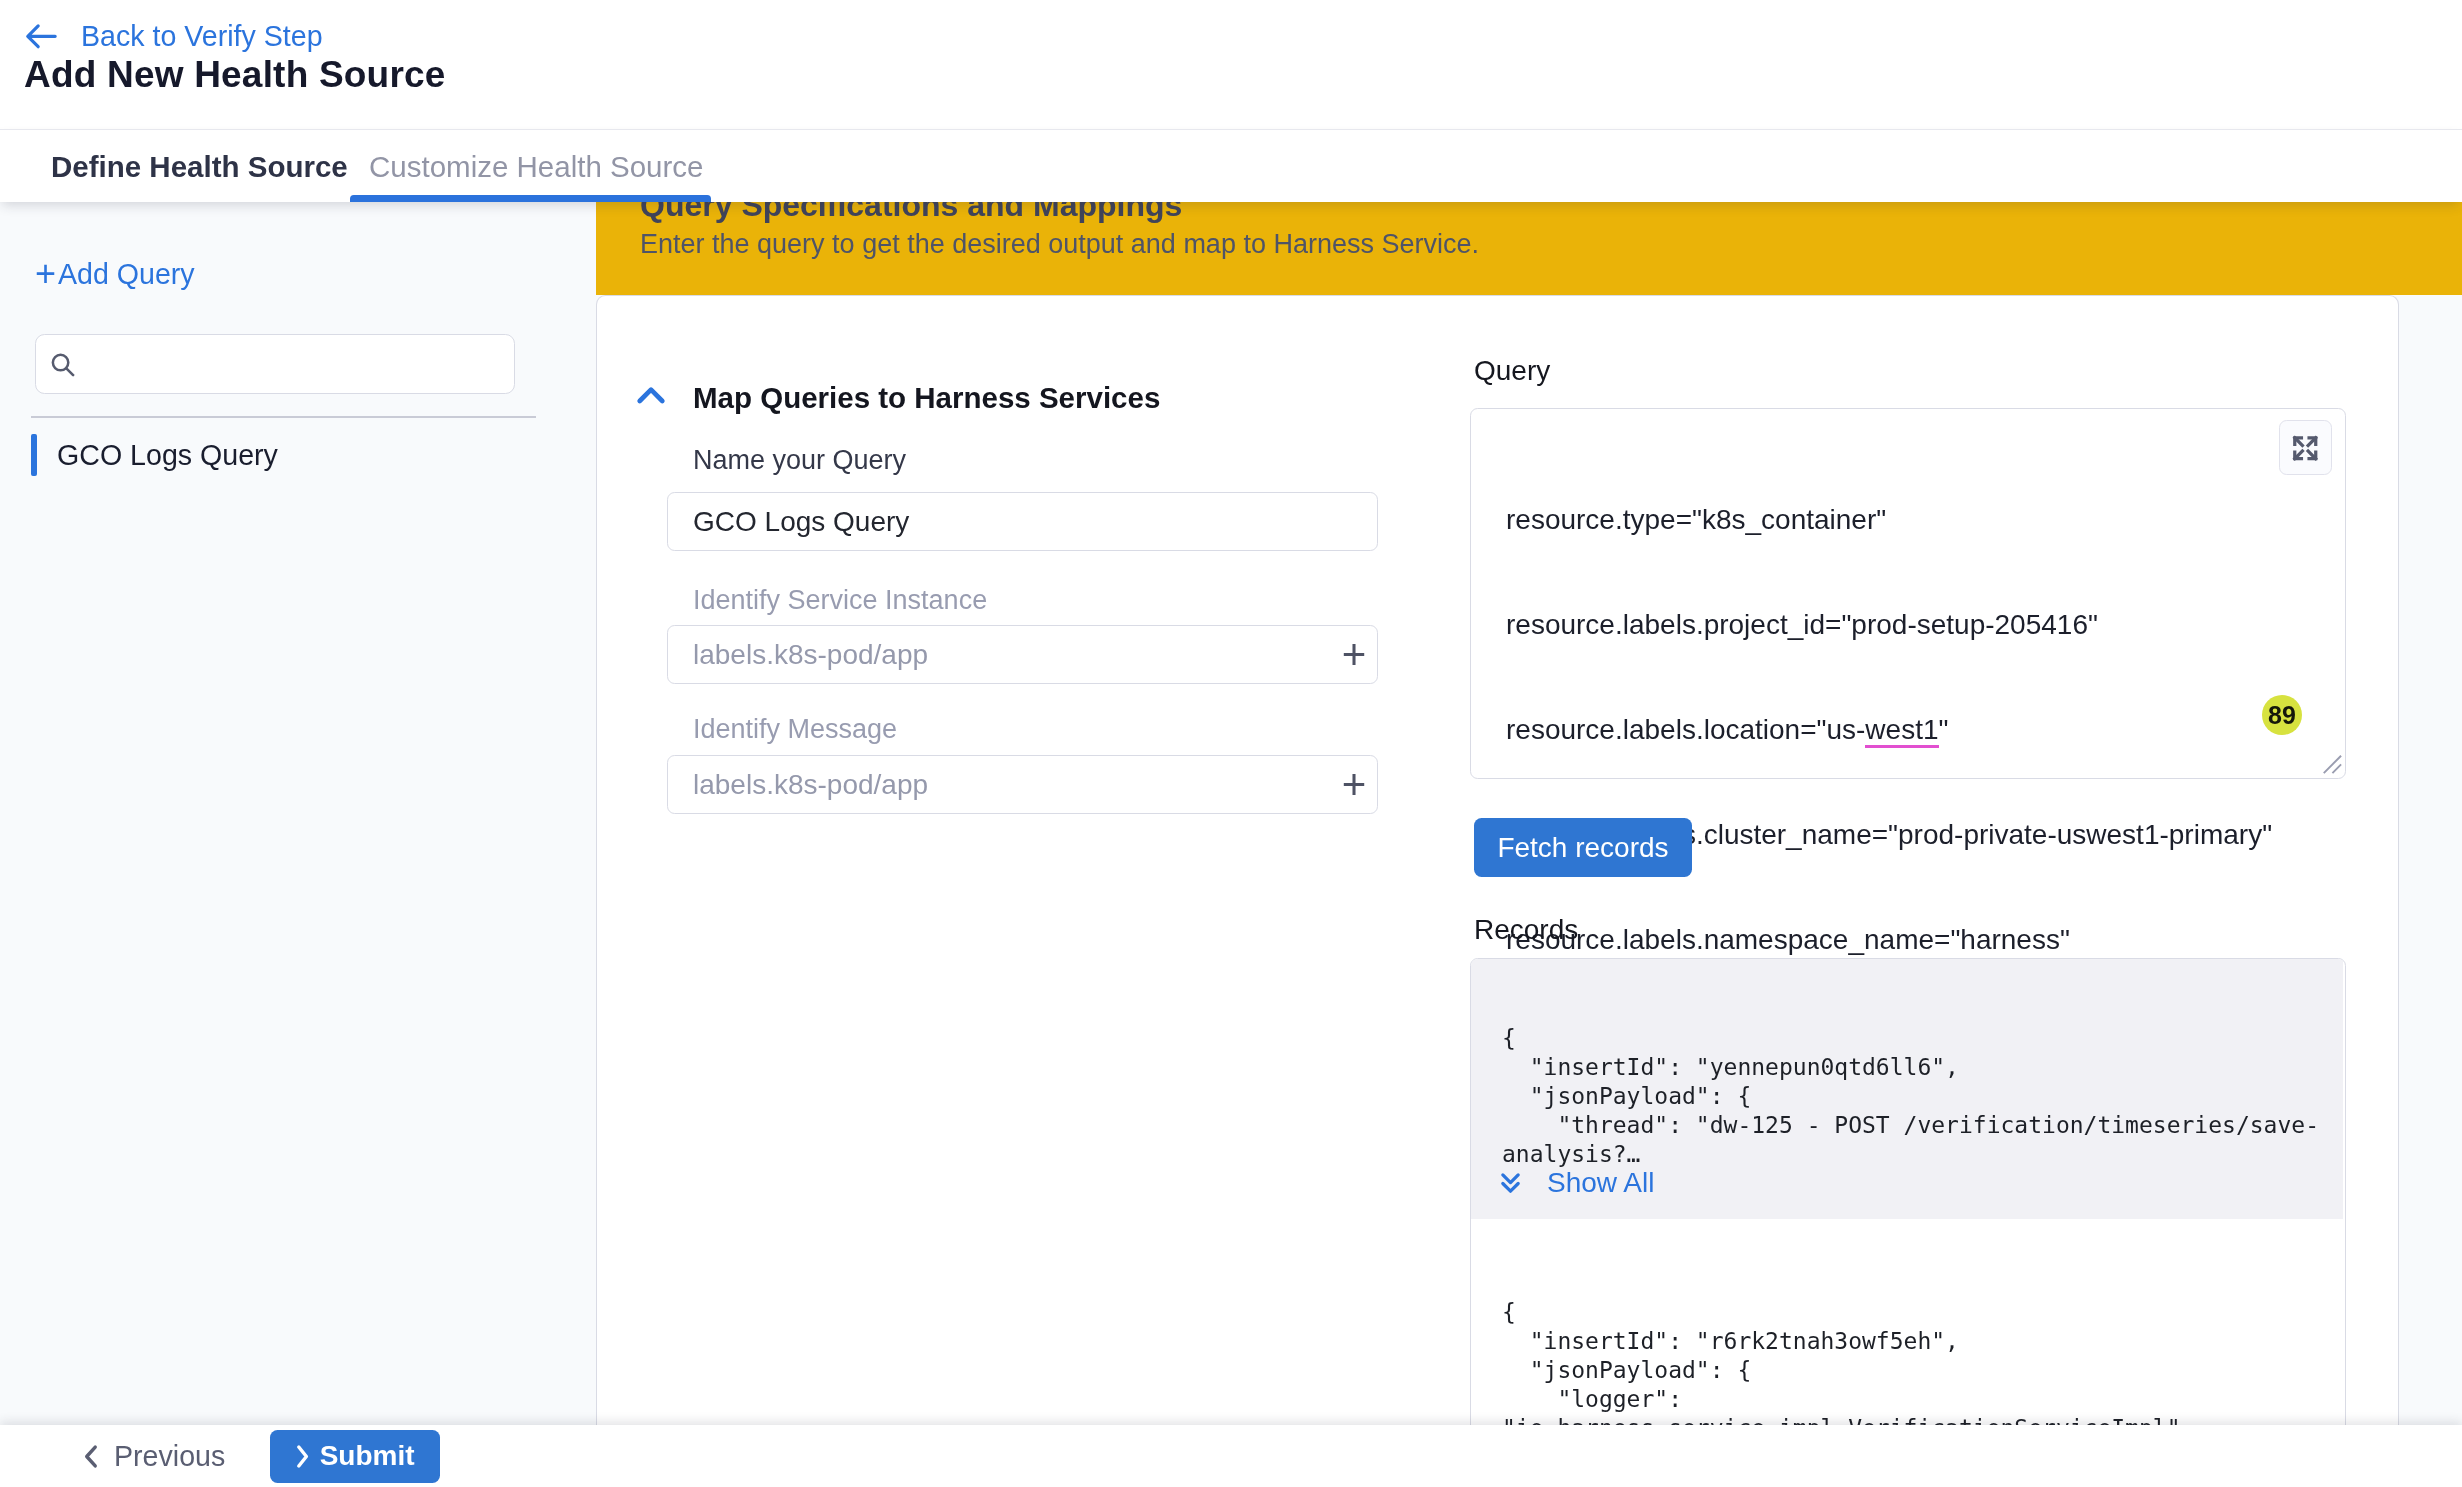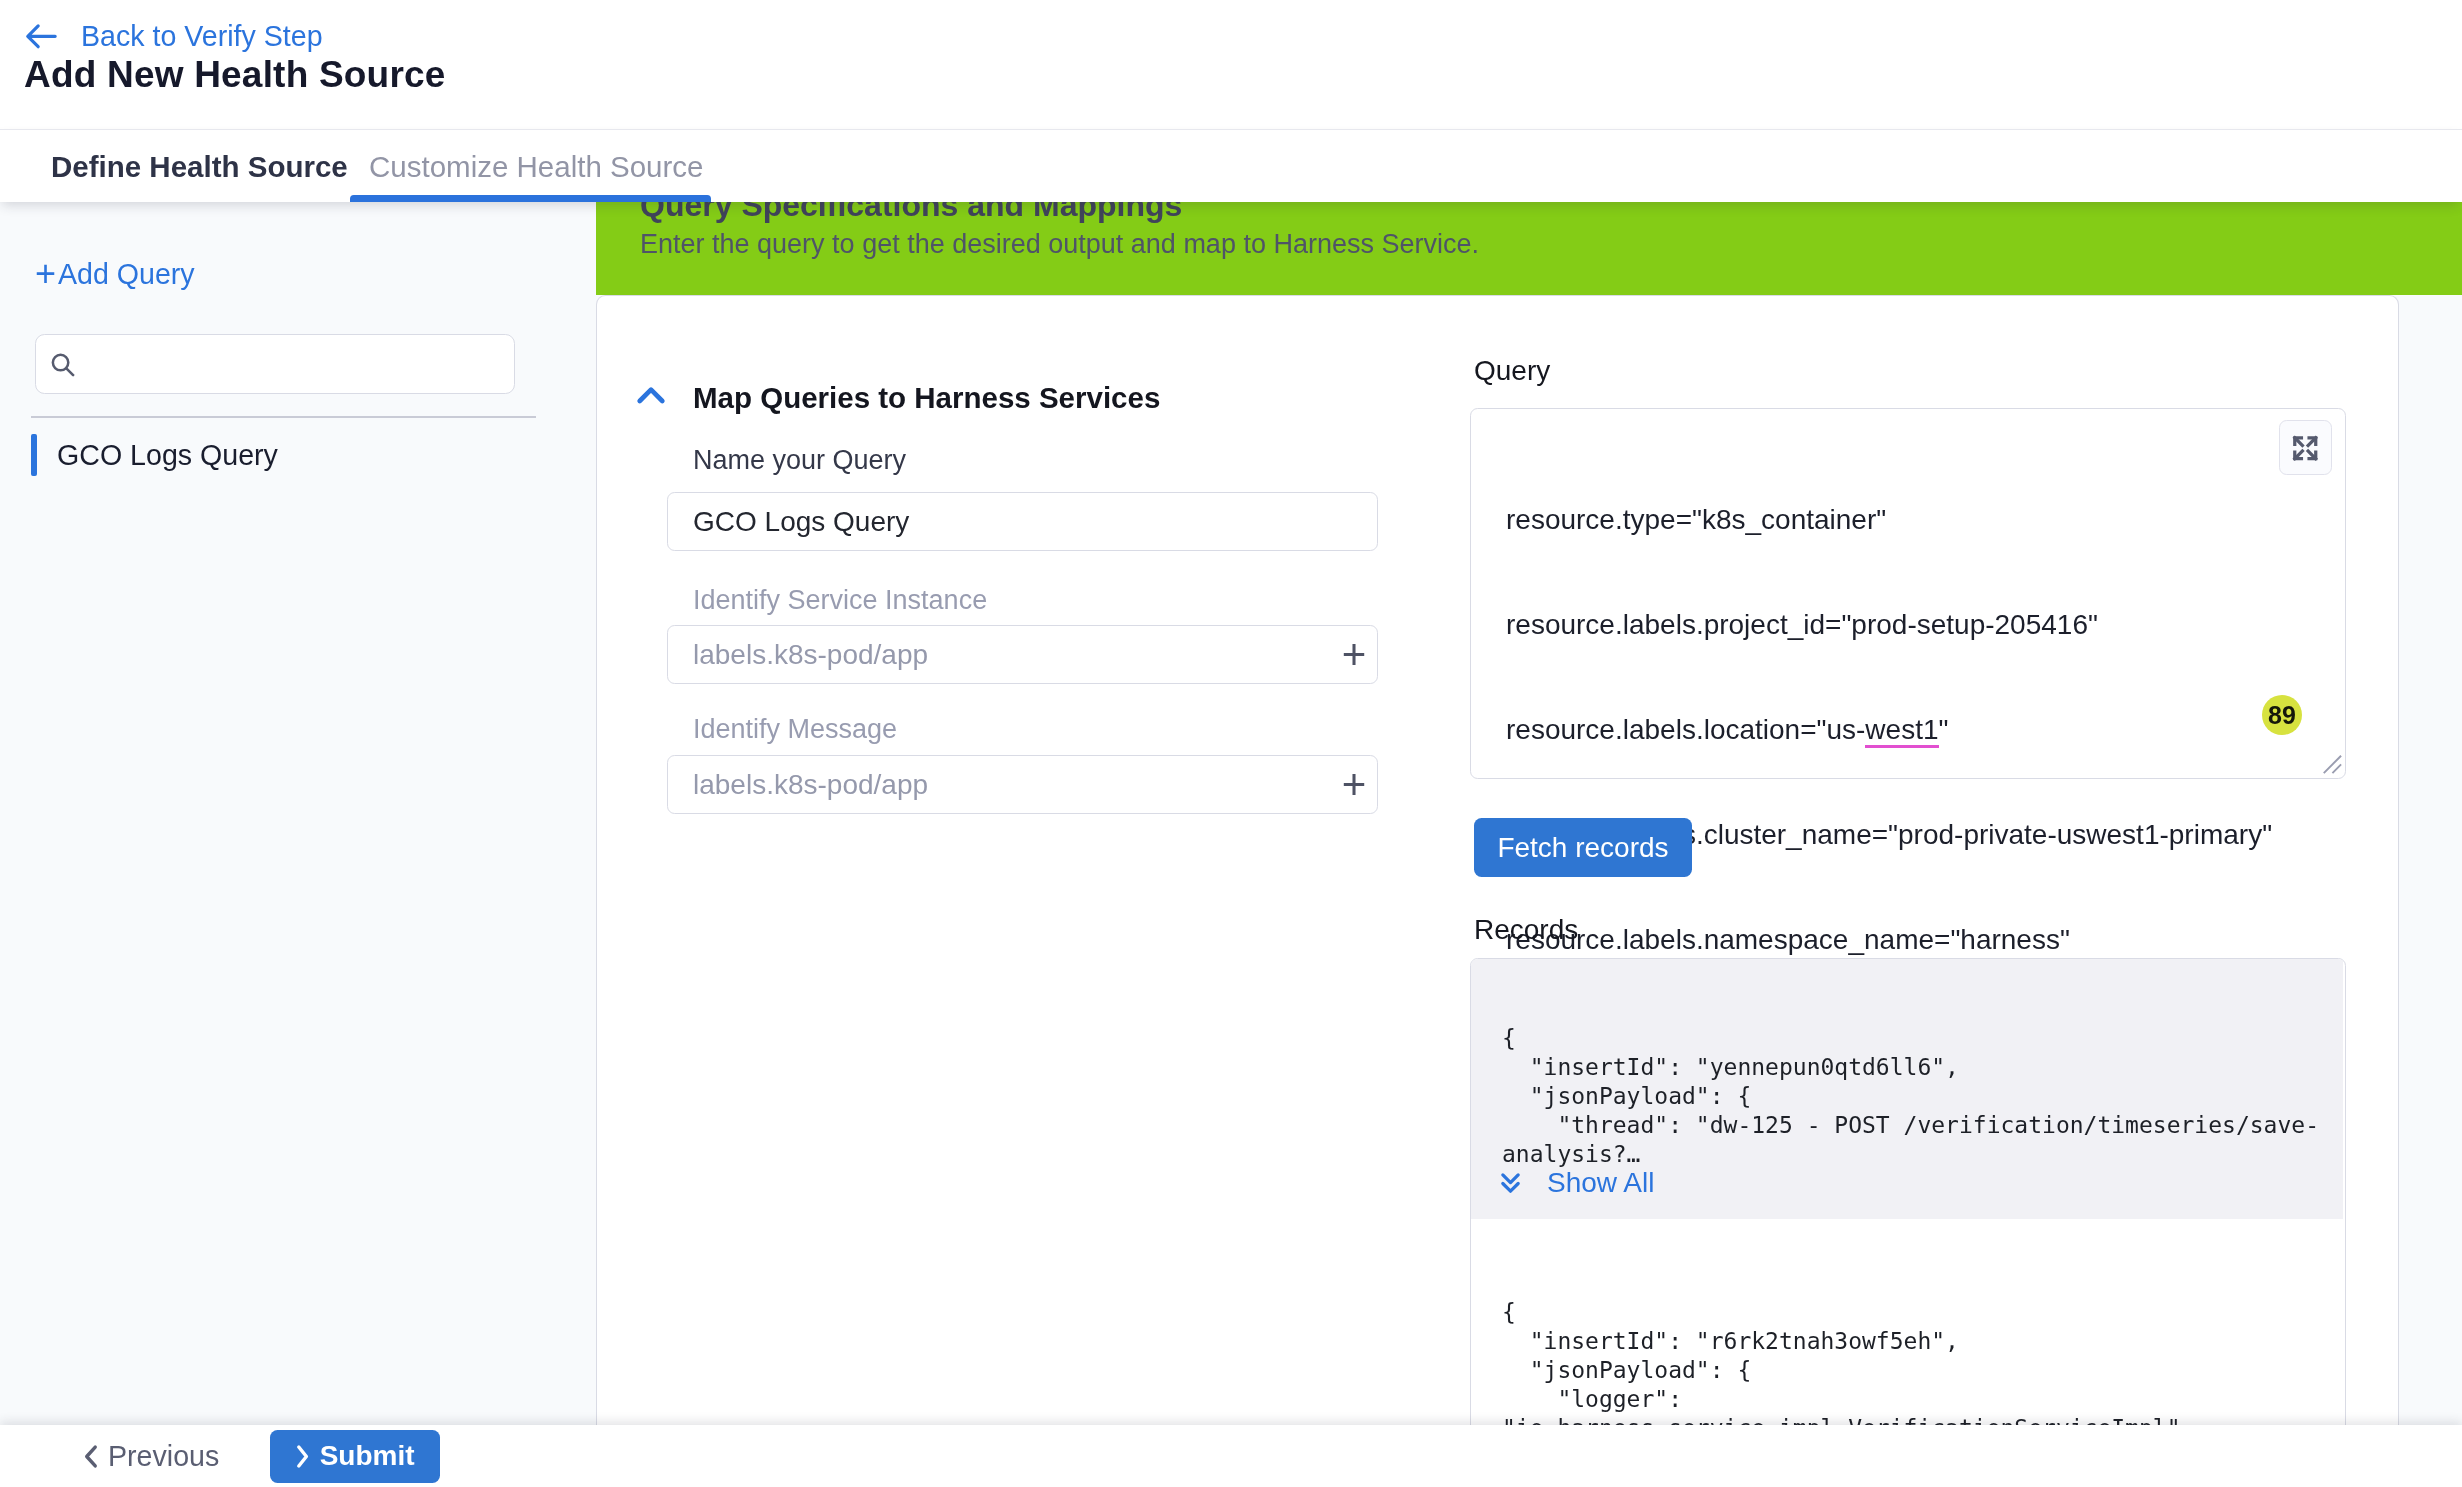--- a/index.html
+++ b/index.html
@@ -15,21 +15,21 @@
   .tabbar { position:absolute; left:0; top:129px; width:2462px; height:73px; background:#fff; border-top:1.9px solid #e7e8ee; box-shadow:0 5.7px 11.4px -1.9px rgba(40,41,61,.18); z-index:20; }
   .tab { position:absolute; top:0; height:73px; display:flex; align-items:center; font-size:29.5px; cursor:pointer; }
   .tab-define { left:51px; color:#2e3347; font-weight:600; }
   .tab-customize { left:369px; color:#9295a6; font-weight:500; }
   .tab-underline { position:absolute; left:350px; bottom:0; width:361px; height:6.7px; background:#2b72dc; border-radius:3.8px 3.8px 0 0; }
 
   
   .content { position:absolute; left:0; top:202px; width:2462px; height:1224px; background:#f8fafc; overflow:hidden; z-index:5; }
 
   
-  .heading-band { position:absolute; left:596px; top:0; width:1866px; height:93px; background:#84cc16; }
+  .heading-band { position:absolute; left:596px; top:0; width:1866px; height:93px; background:#eab308; }
   .section-heading { position:absolute; left:44px; top:-15.2px; font-size:32px; font-weight:700; color:#40445a; white-space:nowrap; }
   .section-subtitle { position:absolute; left:44px; top:27px; font-size:27px; color:#4f5468; white-space:nowrap; }
 
   
   .sidebar { position:absolute; left:0; top:0; width:596px; height:1224px; background:#f8fafc; }
   .add-query { position:absolute; left:35px; top:52px; height:40px; display:flex; align-items:center; color:#2b74dd; font-size:28.6px; cursor:pointer; }
   .add-query .plus-glyph { font-size:36px; font-weight:400; line-height:36px; margin-right:1.9px; }
   .search-box { position:absolute; left:35px; top:132px; width:480px; height:60px; background:#fff; border:1.9px solid #d9dbe5; border-radius:9.5px; display:flex; align-items:center; padding:0 13.3px; }
   .search-box input { border:none; outline:none; background:transparent; font-size:27px; color:#23262f; width:400px; margin-left:11.4px; font-family:"Liberation Sans",sans-serif; }
   .sidebar-divider { position:absolute; left:31px; top:214px; width:505px; height:1.9px; background:#c9cbd6; }
@@ -65,21 +65,21 @@
   .record-1 { top:0; height:260px; background:#f1f1f5; }
   .record-2 { top:319px; height:252px; background:#fff; }
   .mono-line { white-space:pre; font-family:"DejaVu Sans Mono", monospace; font-size:23px; line-height:29px; color:#1d2027; }
   .record-lines { position:absolute; left:31px; }
   .record-1 .record-lines { top:65px; }
   .record-2 .record-lines { top:20px; }
   .show-all { position:absolute; left:28px; top:208px; display:flex; align-items:center; gap:25px; color:#2b74dd; font-size:28px; font-weight:500; cursor:pointer; }
 
   
   .footer { position:absolute; left:0; top:1425px; width:2462px; height:62px; background:#fff; box-shadow:0 -3.8px 9.5px rgba(40,41,61,.12); z-index:30; }
-  .prev-btn { position:absolute; left:82px; top:0; height:62px; display:flex; align-items:center; gap:9px; color:#5a5e72; font-size:28.6px; cursor:pointer; background:none; border:none; font-family:"Liberation Sans",sans-serif; }
+  .prev-btn { position:absolute; left:82px; top:0; height:62px; display:flex; align-items:center; gap:15px; color:#5a5e72; font-size:28.6px; cursor:pointer; background:none; border:none; font-family:"Liberation Sans",sans-serif; }
   .submit-btn { position:absolute; left:270px; top:4.8px; height:53px; padding:4px 25px; background:#2f76d2; border:none; border-radius:7.6px; color:#fff; font-size:28px; font-weight:600; display:flex; align-items:center; gap:9.5px; cursor:pointer; font-family:"Liberation Sans",sans-serif; }
 
   svg { display:block; }
 </style>
 </head>
 <body>
 
 <div class="header">
   <div class="back-link">
     <span>

